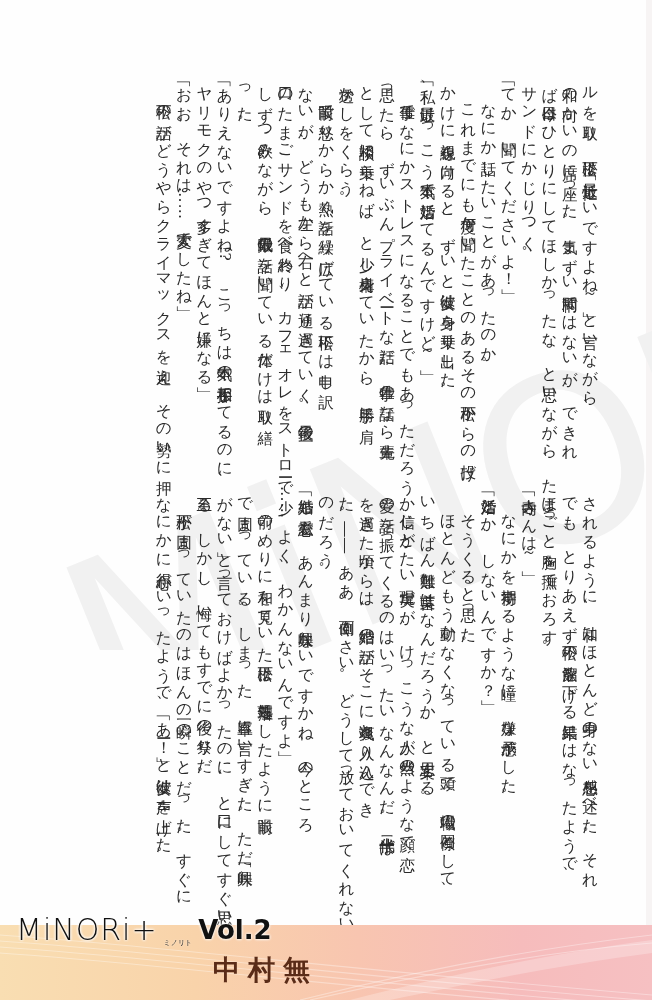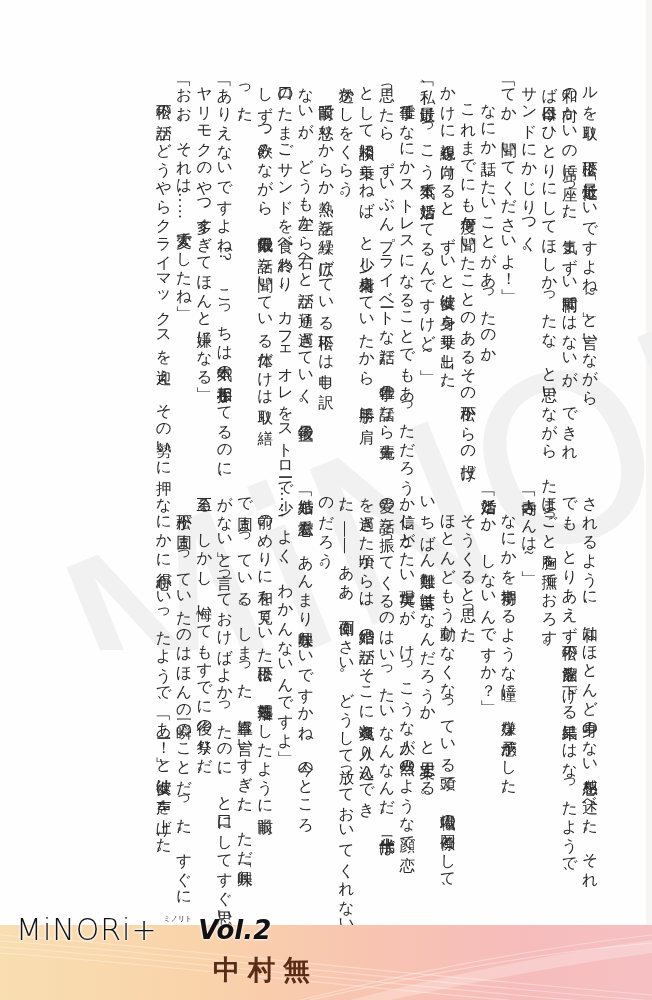--- a/index.html
+++ b/index.html
@@ -39,27 +39,26 @@
     position: absolute; left: 16px; top: 908px; height: 40px;
     display: flex; align-items: flex-end;
     font-family: "DejaVu Sans", sans-serif;
   }
   .logo-main {
     font-size: 30px; font-weight: 300; letter-spacing: 1px; color: #111;
     text-shadow: 0 0 3px #fff, 0 0 3px #fff, 0 0 3px #fff;
     line-height: 36px;
   }
   .logo-kana {
-    font-size: 7px; color: #222; margin: 0 6px 24px 6px;
+    font-size: 7px; color: #222; margin: 0 6px 0 6px;
     text-shadow: 0 0 2px #fff;
   }
   .logo-vol {
     font-size: 26px; font-weight: bold; color: #111; line-height: 36px;
     text-shadow: 0 0 3px #fff, 0 0 3px #fff;
-    font-style: italic;
   }
   .author-title {
     position: absolute; top: 952px; left: 213px;
     font-family: Liberation Sans, sans-serif;
     font-size: 27px; font-weight: bold; color: #5a2c18;
     letter-spacing: 8px; display: flex; gap: 40px;
   }
 </style>
 </head>
 <body>

